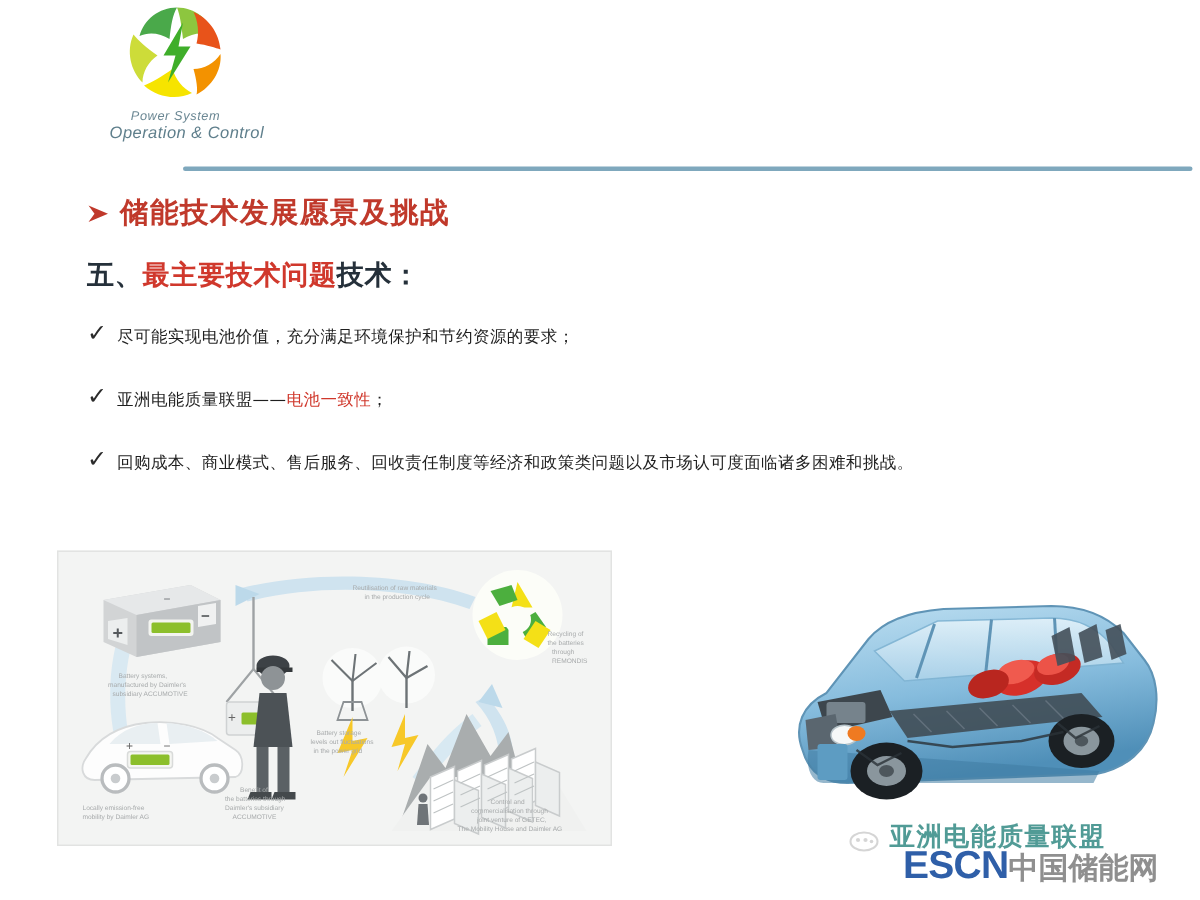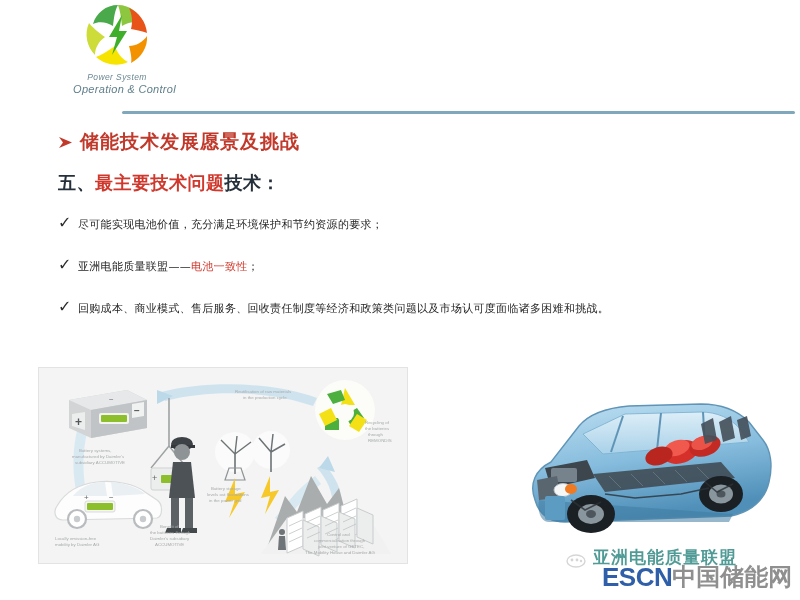--- a/index.html
+++ b/index.html
@@ -68,21 +68,21 @@
 
   
   .wm1{
     position:absolute;left:566px;top:546px;display:flex;align-items:flex-end;gap:5px;
     color:#0f766e;font-size:17px;letter-spacing:1px;font-weight:bold;
     font-family:"DejaVu Sans","Liberation Sans",sans-serif;opacity:.72;
   }
   .wm2{position:absolute;left:578px;top:561px;display:flex;align-items:flex-end;margin-left:24px;}
   .wm2 .escn{font-size:26px;font-weight:bold;color:#2f5fa8;letter-spacing:-.5px;
     font-family:"Liberation Sans",sans-serif;}
-  .wm2 .cn{font-size:24px;font-weight:bold;color:#8f8f8f;letter-spacing:0px;
+  .wm2 .cn{font-size:20px;font-weight:bold;color:#8f8f8f;letter-spacing:0px;
     font-family:"DejaVu Sans","Liberation Sans",sans-serif;}
 </style>
 </head>
 <body>
 
 <div class="slide">
 
   <div class="logo">
     <svg class="logo-mark" viewBox="0 0 84 74">
       <g transform="translate(42,35)">

